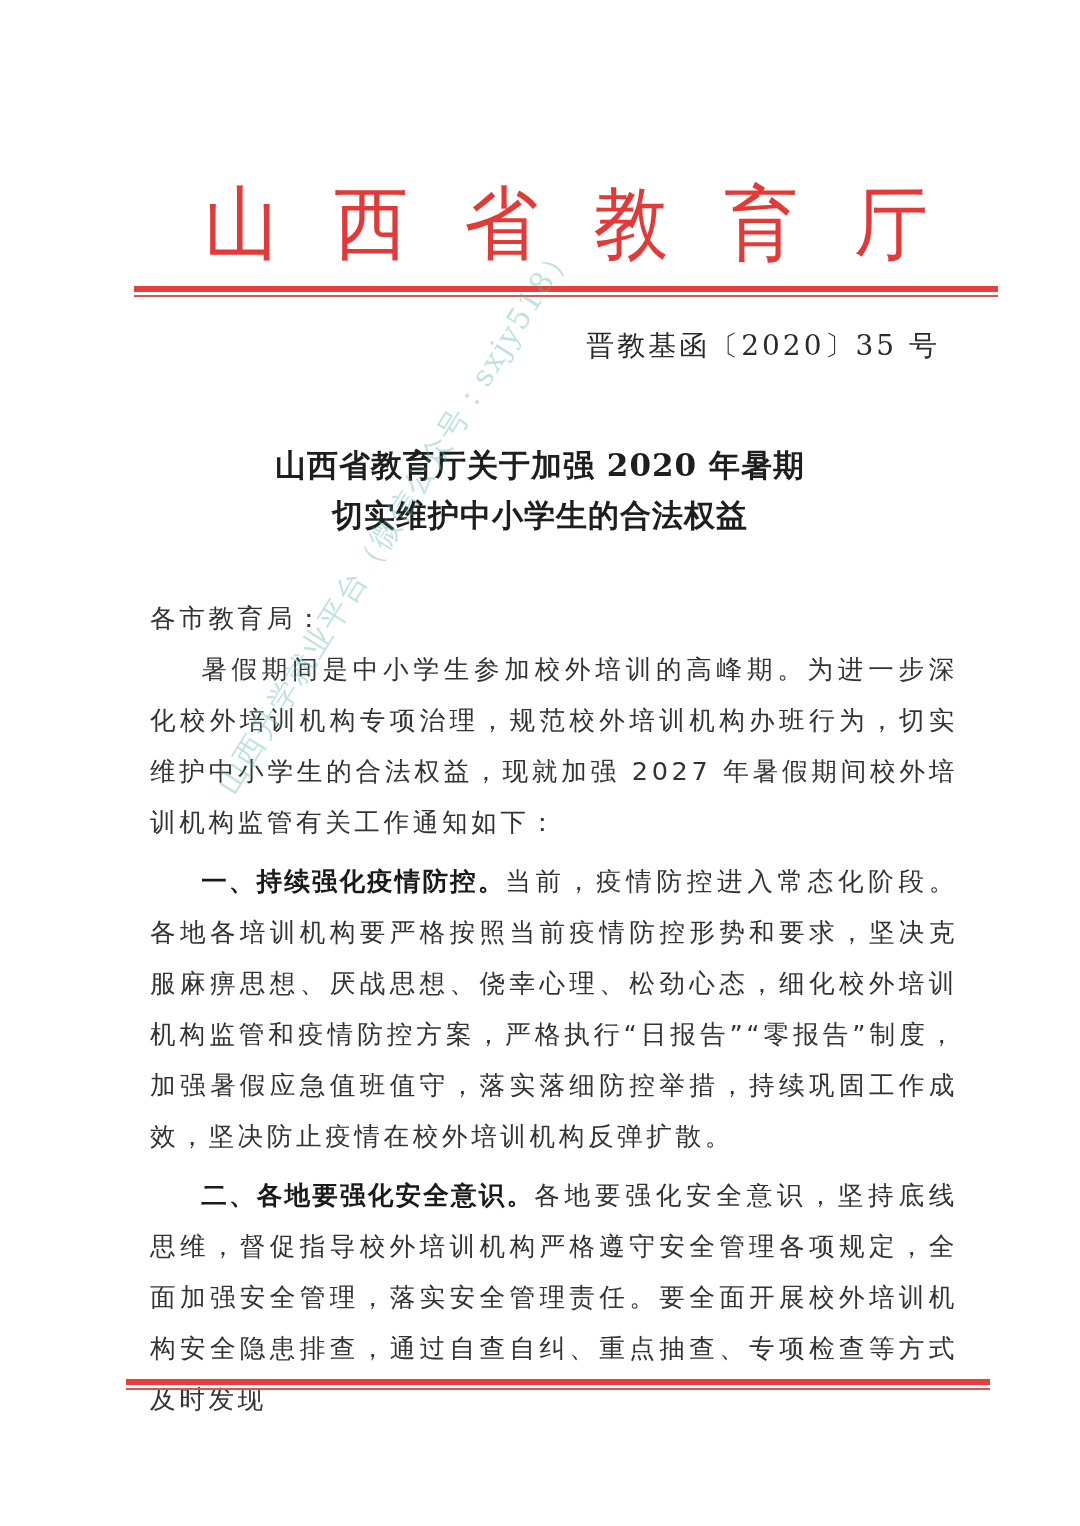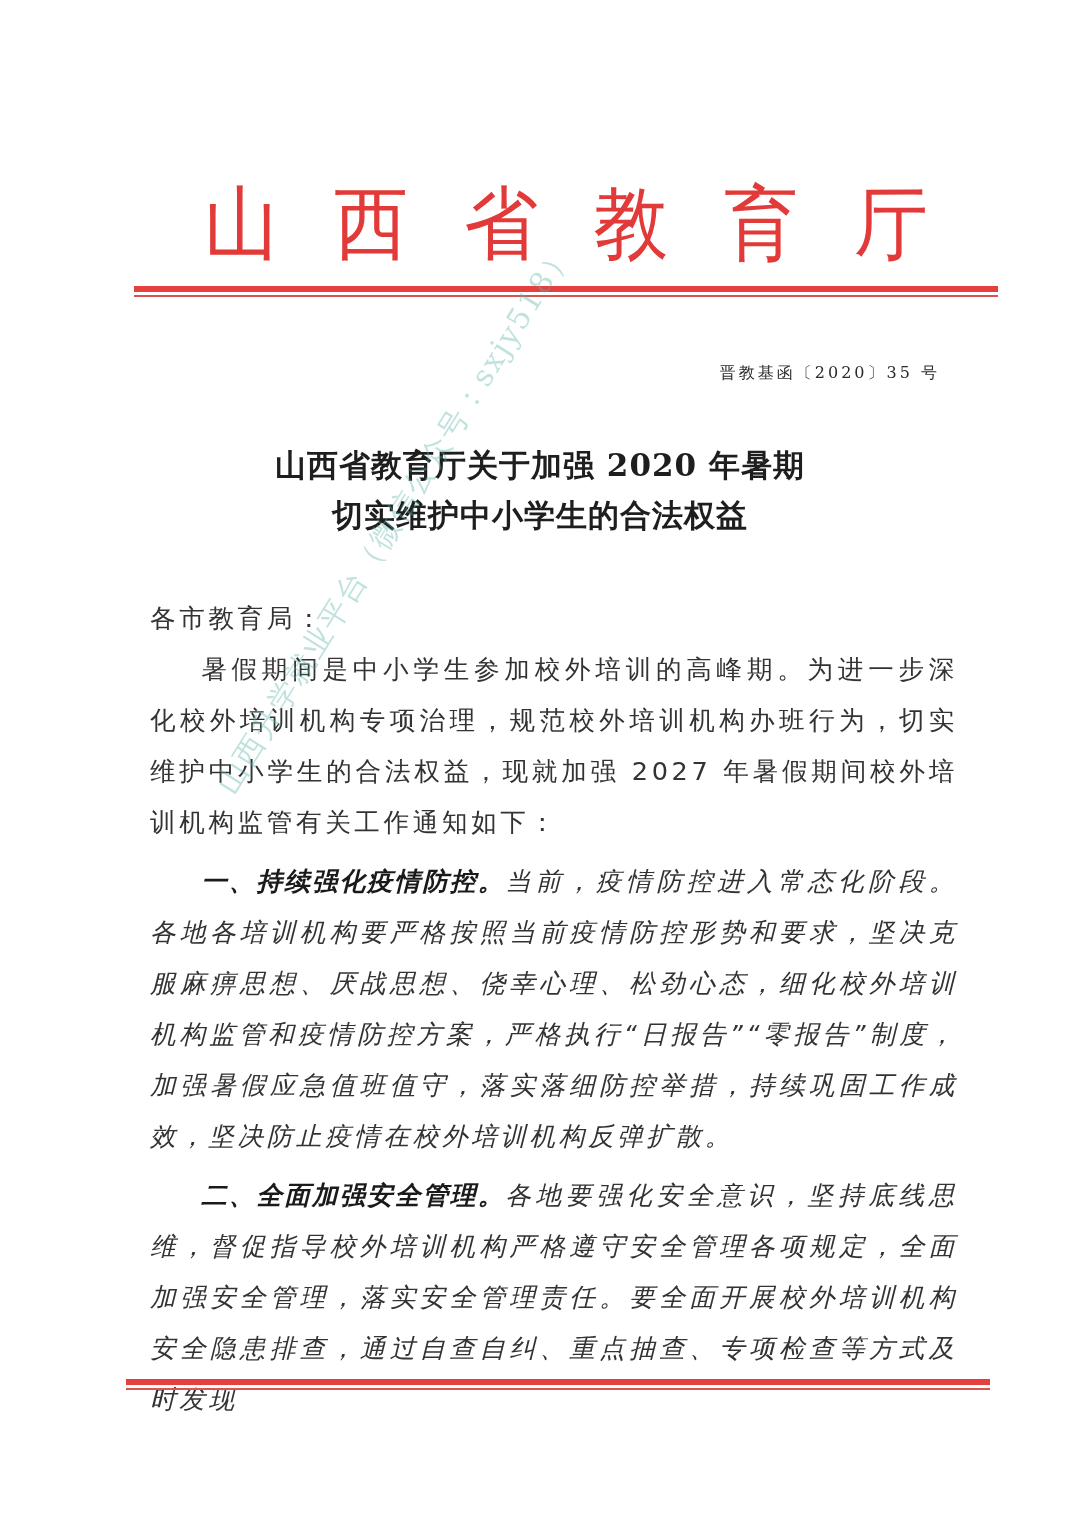--- a/index.html
+++ b/index.html
@@ -57,22 +57,22 @@
       left: 0; right: 0; top: 9px;
       height: 2px;
       background: #d9534f;
     }
     .rule-top { left: 134px; width: 864px; top: 286px; }
     .rule-bottom { left: 126px; width: 864px; top: 1379px; }
 
     .doc-number {
       position: absolute;
       right: 140px;
-      top: 363px;
-      font-size: 16px;
+      top: 327px;
+      font-size: 28px;
       letter-spacing: 3px;
       color: #2a2a2a;
       font-family: "DejaVu Serif", "Liberation Serif", serif;
     }
     .doc-title {
       position: absolute;
       left: 0;
       width: 1080px;
       top: 440px;
       text-align: center;
@@ -95,21 +95,21 @@
       color: #333;
     }
     .body-text p {
       margin: 0;
       text-align: justify;
       text-align-last: left;
       letter-spacing: 3.6px;
     }
     .body-text .salutation { margin-bottom: 0; }
     .body-text .indent { text-indent: 2em; }
-    .body-text .spaced { margin-top: 8px; font-style: italic; }
+    .body-text .spaced { margin-top: 8px; }
     .body-text .heading-bold {
       font-weight: bold;
       color: #1a1a1a;
       letter-spacing: 1px;
     }
 
     .watermark {
       position: absolute;
       left: 225px;
       top: 770px;
@@ -146,21 +146,21 @@
 
   <div class="doc-title">
     <div>山西省教育厅关于加强 2020 年暑期</div>
     <div>切实维护中小学生的合法权益</div>
   </div>
 
   <div class="body-text">
     <p class="salutation">各市教育局：</p>
     <p class="indent"><span>暑假期间是中小学生参加校外培训的高峰期。为进一步深化校外培训机构专项治理，规范校外培训机构办班行为，切实维护中小学生的合法权益，现就加强 2027 年暑假期间校外培训机构监管有关工作通知如下：</span></p>
     <p class="indent spaced"><span class="heading-bold">一、持续强化疫情防控。</span><span>当前，疫情防控进入常态化阶段。各地各培训机构要严格按照当前疫情防控形势和要求，坚决克服麻痹思想、厌战思想、侥幸心理、松劲心态，细化校外培训机构监管和疫情防控方案，严格执行“日报告”“零报告”制度，加强暑假应急值班值守，落实落细防控举措，持续巩固工作成效，坚决防止疫情在校外培训机构反弹扩散。</span></p>
-    <p class="indent spaced"><span class="heading-bold">二、全面加强安全管理。</span><span>各地要强化安全意识，坚持底线思维，督促指导校外培训机构严格遵守安全管理各项规定，全面加强安全管理，落实安全管理责任。要全面开展校外培训机构安全隐患排查，通过自查自纠、重点抽查、专项检查等方式及时发现</span></p>
+    <p class="indent spaced"><span class="heading-bold">二、各地要强化安全意识。</span><span>各地要强化安全意识，坚持底线思维，督促指导校外培训机构严格遵守安全管理各项规定，全面加强安全管理，落实安全管理责任。要全面开展校外培训机构安全隐患排查，通过自查自纠、重点抽查、专项检查等方式及时发现</span></p>
   </div>
 
   <div class="red-rule rule-bottom">
     <div class="thick"></div>
     <div class="thin"></div>
   </div>
 
   <div class="watermark">山西升学就业平台（微信公众号：sxjy518）</div>
 </div>
 

